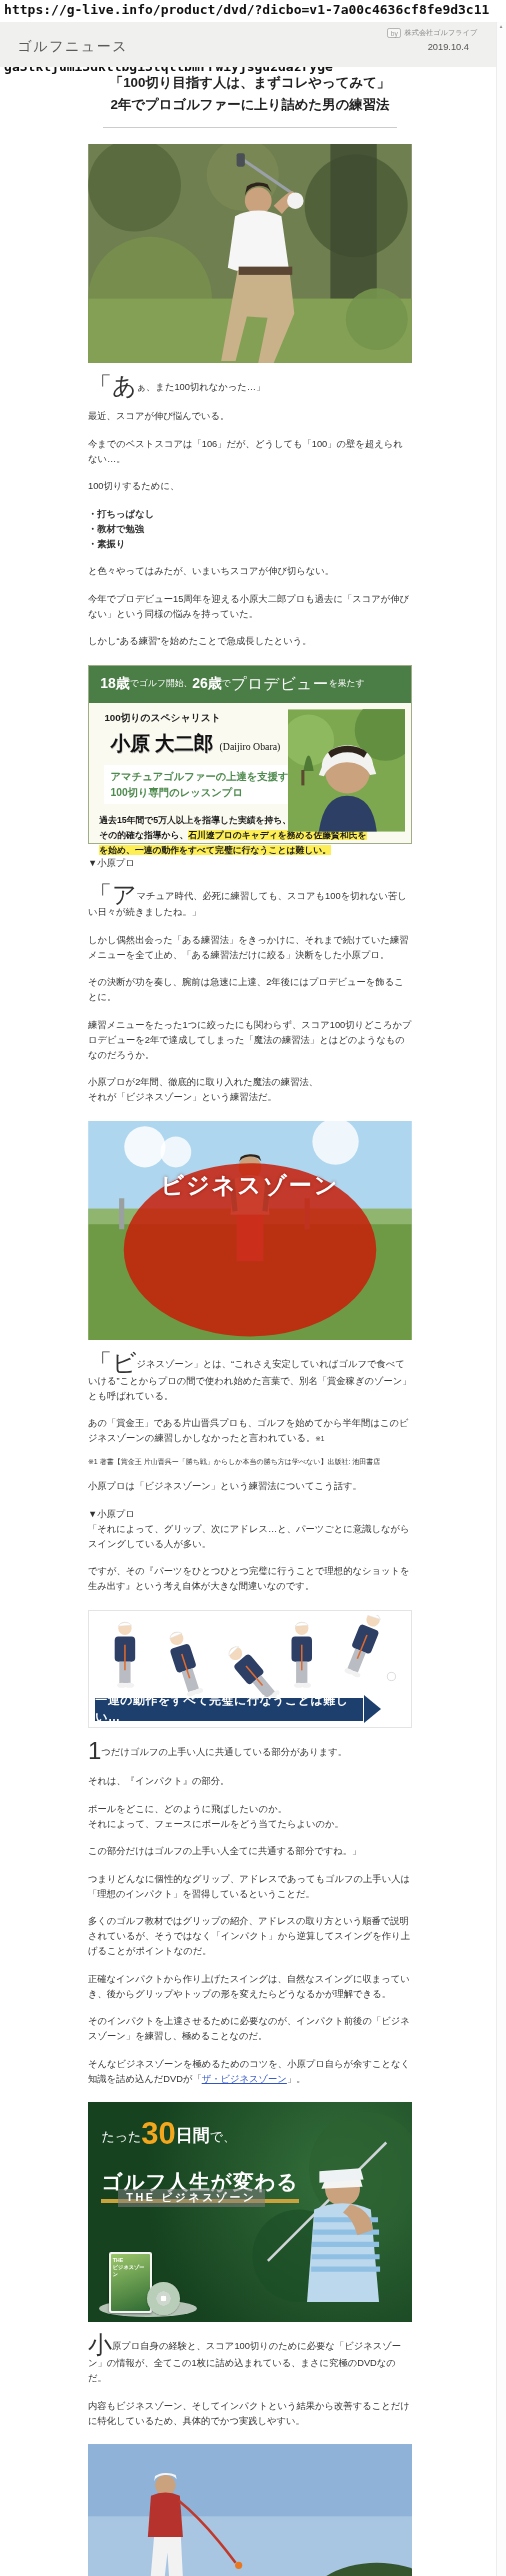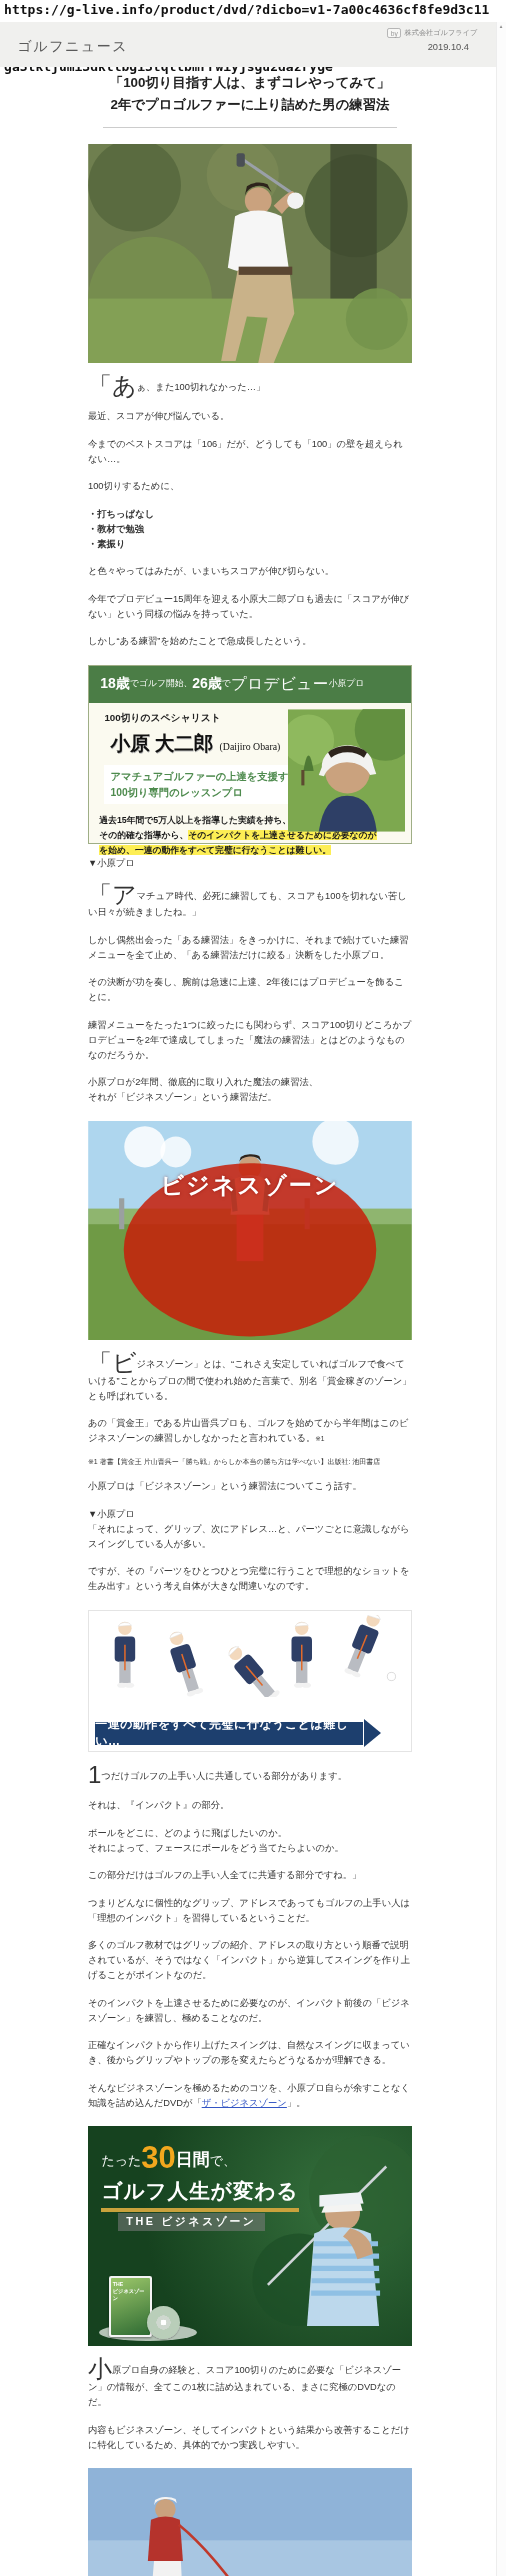--- a/index.html
+++ b/index.html
@@ -54,34 +54,34 @@
              padding:4.1px 6.2px;margin:8.2px 0 0 7.2px;}
   .card-photo{position:absolute;top:-30px;right:5.2px;width:117px;height:123px;overflow:hidden;}
   .card-bio{margin:8.2px 0 0 2.1px;font-size:8.8px;font-weight:600;line-height:1.75;color:#1a1a1a;}
 
   
   .bz-img{width:324px;height:219px;overflow:hidden;position:relative;}
   .bz-label{position:absolute;top:49px;left:0;width:100%;text-align:center;color:#fff;
             font-size:23px;font-weight:bold;letter-spacing:2.1px;text-shadow:0 0 3.1px rgba(120,0,0,.6);}
 
   
-  .seq{width:324px;height:142px;background:#fff;border:0.5px solid #e4e4e4;box-sizing:border-box;position:relative;}
+  .seq{width:324px;height:118px;background:#fff;border:0.5px solid #e4e4e4;box-sizing:border-box;position:relative;}
   .seq-arrow{position:absolute;left:6.2px;bottom:6.2px;width:268px;height:23px;background:#1d3f6e;color:#fff;
              display:flex;align-items:center;justify-content:center;font-size:12px;font-weight:bold;letter-spacing:0.5px;}
   .seq-arrow:after{content:"";position:absolute;right:-17.5px;top:-3.1px;border-top:14.4px solid transparent;
              border-bottom:14.4px solid transparent;border-left:17.5px solid #1d3f6e;}
 
   
   .dvd-banner{width:324px;overflow:hidden;position:relative;background:radial-gradient(circle at 78% 35%,#35703c,#16421f 68%);cursor:pointer;}
   .banner-1{height:220px;}
   .bn-tagline{position:absolute;top:17.5px;left:13.4px;color:#fff;}
   .bn-t1{font-size:13px;}
   .bn-num{font-size:31px;font-weight:bold;color:#f2a71e;line-height:.9;vertical-align:-3.1px;}
   .bn-unit{font-size:17px;font-weight:bold;}
-  .bn-t2{display:inline-block;margin-top:6px;font-size:20.6px;font-weight:bold;letter-spacing:1px;
+  .bn-t2{display:inline-block;margin-top:21px;font-size:20.6px;font-weight:bold;letter-spacing:1px;
          border-bottom:4.6px solid #c9a23c;padding-bottom:2.1px;}
   .bn-product{position:absolute;top:87px;left:30px;background:rgba(125,125,125,.55);color:#fff;
               font-size:10.8px;font-weight:bold;letter-spacing:2.6px;padding:2.1px 8.2px;}
   .bn-golfer{position:absolute;right:0;top:0;height:100%;}
   .dvd-mock{position:absolute;}
   .banner-1 .dvd-mock{left:20.6px;bottom:4.1px;}
   .dvd-shadow{position:absolute;left:-9.3px;bottom:1px;width:98px;height:17.5px;background:rgba(235,240,235,.75);border-radius:50%;}
   .dvd-case{position:absolute;left:0;bottom:5.2px;width:43px;height:61px;background:#f4f4f4;border-radius:2.1px;
             box-shadow:0 1px 2.6px rgba(0,0,0,.45);padding:2.1px;box-sizing:border-box;}
   .dvd-cover{width:100%;height:100%;background:linear-gradient(160deg,#9cc76a,#2f6b33);border-radius:1px;
@@ -155,21 +155,21 @@
     <p class="para"><span>今年でプロデビュー15周年を迎える小原大二郎プロも過去に「スコアが伸びない」という同様の悩みを持っていた。</span></p>
     <p class="para"><span>しかし“ある練習”を始めたことで急成長したという。</span></p>
 
     <div class="card">
       <div class="card-head">
           <span class="big">18歳</span>
           <span>でゴルフ開始、</span>
           <span class="big">26歳</span>
           <span>で</span>
           <span class="big2">プロデビュー</span>
-          <span>小原プロ</span>
+          <span>を果たす</span>
         </div>
       <div class="card-body">
         <div class="card-photo" style="position:absolute;top:6.2px;right:6.2px;">
           <svg width="117" height="123" viewBox="0 0 228 238">
             <rect width="228" height="238" fill="#7da84f"></rect>
             <circle cx="40" cy="60" r="50" fill="#94bd62" opacity=".8"></circle>
             <circle cx="190" cy="40" r="60" fill="#5d8a3c" opacity=".8"></circle>
             <path d="M30,120 q10,-60 20,0 z" fill="#4f7a35"></path>
             <rect x="26" y="118" width="6" height="30" fill="#5c4a30"></rect>
             <path d="M60,238 q10,-70 55,-70 q50,0 58,70 z" fill="#2e3f66"></path>
@@ -182,21 +182,21 @@
         <div class="card-name-row">
           <span class="card-name">小原 大二郎</span>
           <span class="card-name-en">(Daijiro Obara)</span>
         </div>
         <div class="card-desc">
           <div>アマチュアゴルファーの上達を支援する</div>
           <div>100切り専門のレッスンプロ</div>
         </div>
         <div class="card-bio">
           <span>過去15年間で5万人以上を指導した実績を持ち、</span><br>
-          <span>その的確な指導から、</span><span class="hl">そのインパクトを上達させるために必要なのが</span><br>
+          <span>その的確な指導から、</span><span class="hl">石川遼プロのキャディを務める佐藤賢和氏を</span><br>
           <span class="hl">を始め、一連の動作をすべて完璧に行なうことは難しい。</span>
         </div>
       </div>
     </div>
 
     <p class="para"><span>▼小原プロ</span></p>
     <p class="para"><span class="drop">「ア</span><span>マチュア時代、必死に練習しても、スコアも100を切れない苦しい日々が続きましたね。」</span></p>
     <p class="para"><span>しかし偶然出会った「ある練習法」をきっかけに、それまで続けていた練習メニューを全て止め、「ある練習法だけに絞る」決断をした小原プロ。</span></p>
     <p class="para"><span>その決断が功を奏し、腕前は急速に上達、2年後にはプロデビューを飾ることに。</span></p>
     <p class="para"><span>練習メニューをたった1つに絞ったにも関わらず、スコア100切りどころかプロデビューを2年で達成してしまった「魔法の練習法」とはどのようなものなのだろうか。</span></p>
@@ -249,22 +249,22 @@
       </svg>
       <div class="seq-arrow">一連の動作をすべて完璧に行なうことは難しい…</div>
     </div>
 
     <p class="para"><span class="drop">1</span><span>つだけゴルフの上手い人に共通している部分があります。</span></p>
     <p class="para"><span>それは、『インパクト』の部分。</span></p>
     <p class="para"><span>ボールをどこに、どのように飛ばしたいのか。</span><br><span>それによって、フェースにボールをどう当てたらよいのか。</span></p>
     <p class="para"><span>この部分だけはゴルフの上手い人全てに共通する部分ですね。」</span></p>
     <p class="para"><span>つまりどんなに個性的なグリップ、アドレスであってもゴルフの上手い人は「理想のインパクト」を習得しているということだ。</span></p>
     <p class="para"><span>多くのゴルフ教材ではグリップの紹介、アドレスの取り方という順番で説明されているが、そうではなく「インパクト」から逆算してスイングを作り上げることがポイントなのだ。</span></p>
+    <p class="para"><span>正確なインパクトから作り上げたスイングは、自然なスイングに収まっていき、後からグリップやトップの形を変えたらどうなるかが理解できる。</span></p>
     <p class="para"><span>そのインパクトを上達させるために必要なのが、インパクト前後の「ビジネスゾーン」を練習し、極めることなのだ。</span></p>
-    <p class="para"><span>正確なインパクトから作り上げたスイングは、自然なスイングに収まっていき、後からグリップやトップの形を変えたらどうなるかが理解できる。</span></p>
     <p class="para"><span>そんなビジネスゾーンを極めるためのコツを、小原プロ自らが余すことなく知識を詰め込んだDVDが「</span><a href="#" class="link">ザ・ビジネスゾーン</a><span>」。</span></p>
 
     <div class="media dvd-banner banner-1">
       <svg class="bn-golfer" width="175" height="180" viewBox="0 0 340 350">
         <circle cx="250" cy="90" r="110" fill="#2c6132" opacity=".7"></circle>
         <circle cx="120" cy="260" r="90" fill="#1d4f26" opacity=".7"></circle>
         <line x1="60" y1="270" x2="290" y2="40" stroke="#cfd4d8" stroke-width="5"></line>
         <circle cx="205" cy="130" r="34" fill="#caa27e"></circle>
         <path d="M168,120 a40,30 0 0 1 72,-8 l4,14 -80,4 z" fill="#f4f4f2"></path>
         <path d="M160,96 l80,-6 6,22 -86,6 z" fill="#eef2f4"></path>

